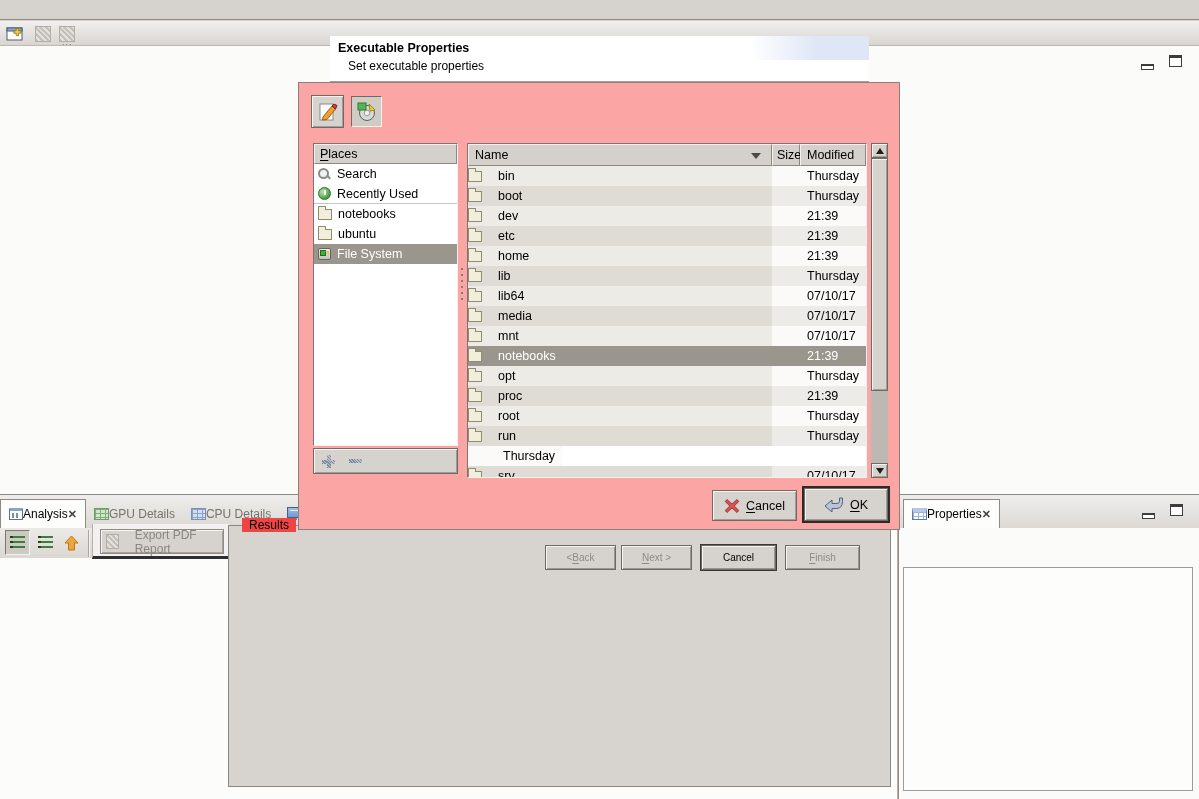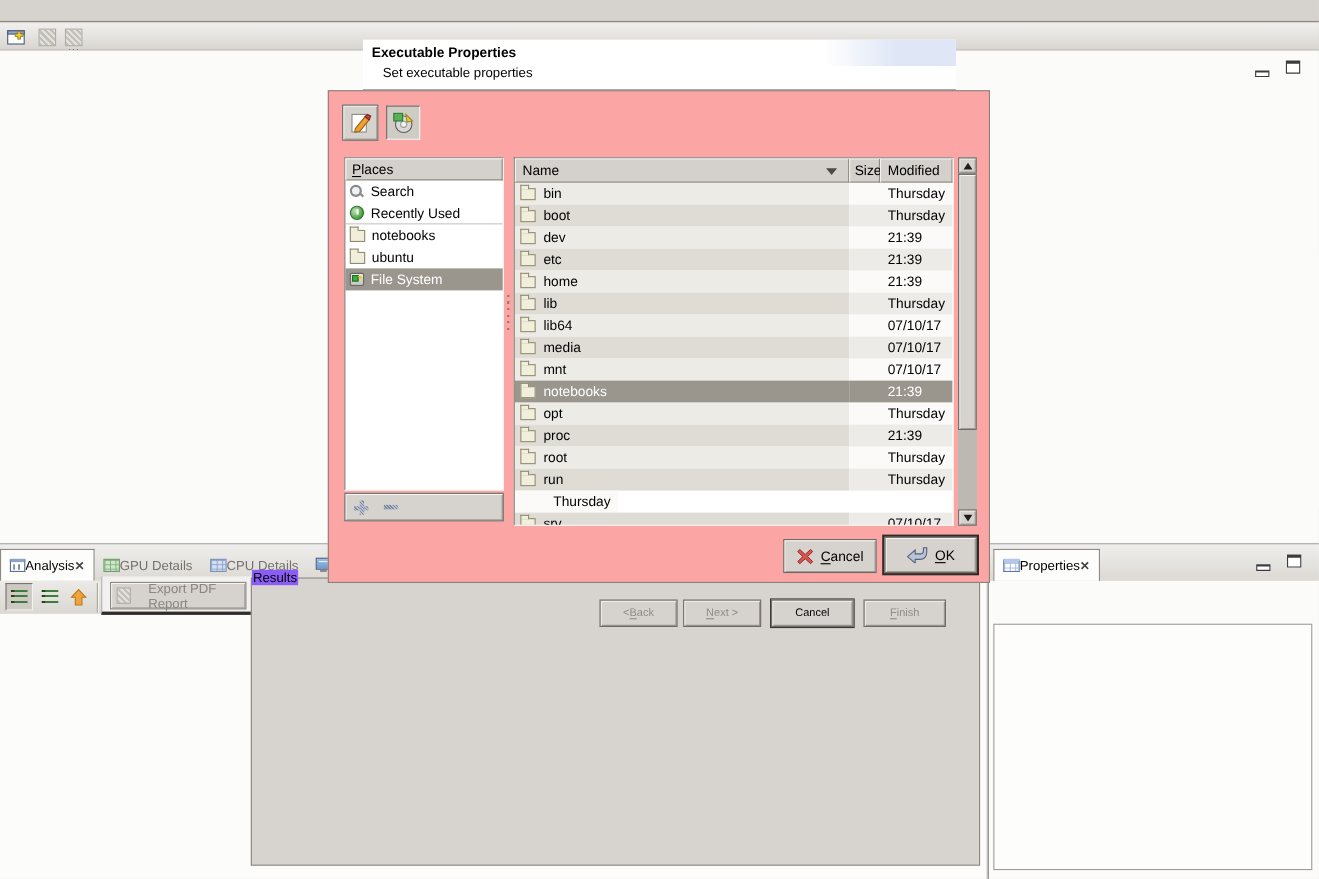--- a/index.html
+++ b/index.html
@@ -45,21 +45,21 @@
   .vb-sep { position:absolute; left:88px; top:2px; width:2px; height:27px;
     border-left:1px solid #aaa69f; border-right:1px solid #f3f2ef; }
   .export-strip { position:absolute; left:92px; top:29px; width:137px; height:35px;
     background:#f2f1ef; border-bottom:3px solid #2e2e2e; border-left:1px solid #b5b1aa; }
   .export-btn { position:absolute; left:7px; top:5px; width:124px; height:25px;
     background:#d6d3ce; border:1px solid #8f8b84;
     box-shadow:inset 1px 1px 0 #f6f5f2, inset -1px -1px 0 #a8a49c;
     display:flex; align-items:center; gap:16px; padding:0 5px; font-size:12px; color:#8a8680; }
   .results-group { position:absolute; left:228px; top:30px; width:663px; height:262px;
     border:1px solid #8c8880; background:#d7d4cf; }
-  .results-label { position:absolute; left:0; top:-8px; background:#8b5cf6; padding:0 1px; font-size:12px; color:#000; }
+  .results-label { position:absolute; left:13px; top:-8px; background:#ef4444; padding:0 7px; font-size:12px; color:#000; }
 
   
   .ic-listview { width:15px; height:13px; display:inline-block;
     background-image:repeating-linear-gradient(180deg,#3f7d3f 0 2px,transparent 2px 5px);
     position:relative; }
   .ic-listview::before { content:""; position:absolute; left:0; top:0; width:3px; height:100%;
     background-image:repeating-linear-gradient(180deg,#23430f 0 2px,transparent 2px 5px); }
 
   
   #view-properties { left:898px; top:494px; width:301px; height:305px; background:#fbfbfa;
@@ -118,21 +118,21 @@
   .fl-hcell { background:#d4d1cc; border:1px solid; border-color:#f2f1ee #8d897f #8d897f #f2f1ee;
     font-size:12.5px; padding:3px 0 0 6px; position:relative; }
   .fl-hcell.hname { width:304px; }
   .fl-hcell.hsize { width:28px; padding-left:4px; }
   .fl-hcell.hmod  { width:66px; }
   .sort-arrow { position:absolute; right:10px; top:8px; width:0; height:0;
     border-left:5px solid transparent; border-right:5px solid transparent; border-top:6px solid #4a4a46; }
   .flist-rows { height:311px; overflow:hidden; }
   .frow { display:flex; height:20px; }
   .cell { display:flex; align-items:center; font-size:12.5px; overflow:hidden; white-space:nowrap; }
-  .cell.name { width:304px; padding-left:5px; gap:7px; }
+  .cell.name { width:304px; padding-left:0; gap:16px; }
   .cell.size { width:28px; }
   .cell.mod  { width:66px; padding-left:7px; }
   .frow.r-odd  .cell.name { background:#ecebe6; }
   .frow.r-odd  .cell:not(.name) { background:#fbfaf9; }
   .frow.r-even .cell.name { background:#dfdcd6; }
   .frow.r-even .cell:not(.name) { background:#edebe7; }
   .frow.selected .cell, .frow.selected .cell.name { background:#9a968d !important; color:#fff; }
 
   
   #fscroll { position:absolute; left:572px; top:60px; width:17px; height:335px; background:#c9c5bf; }

